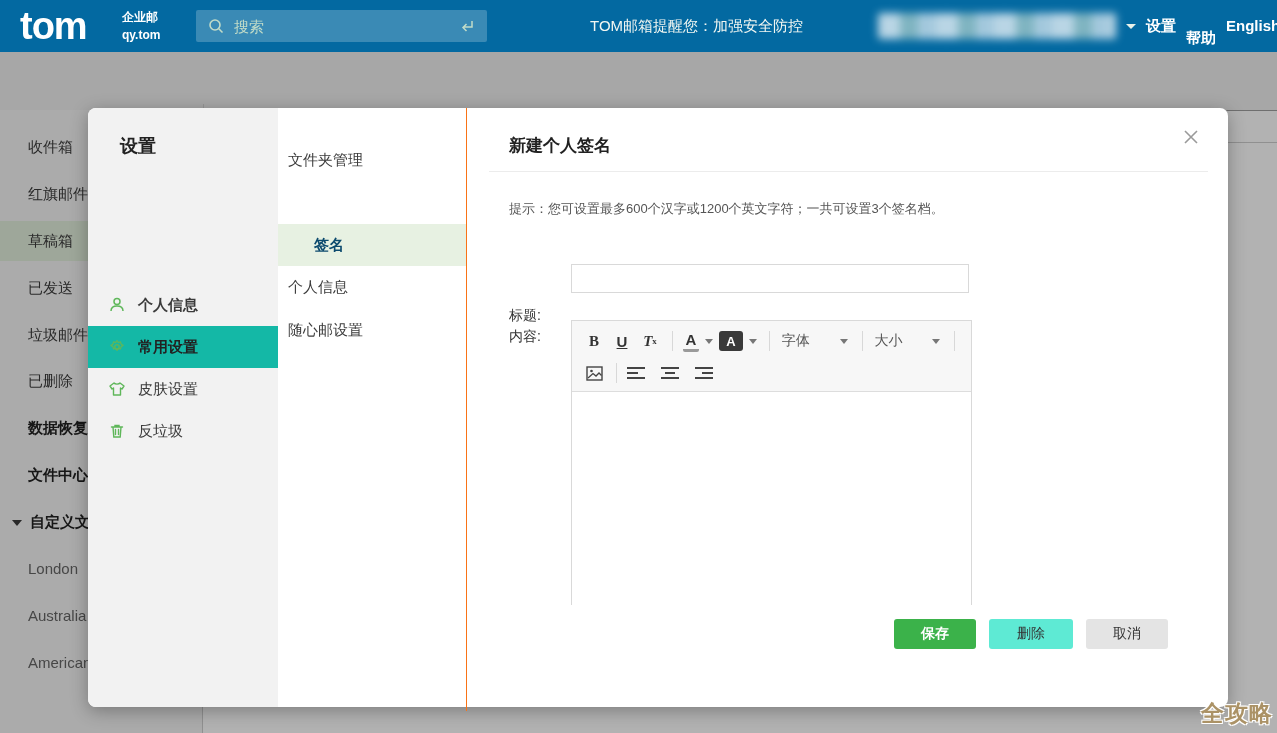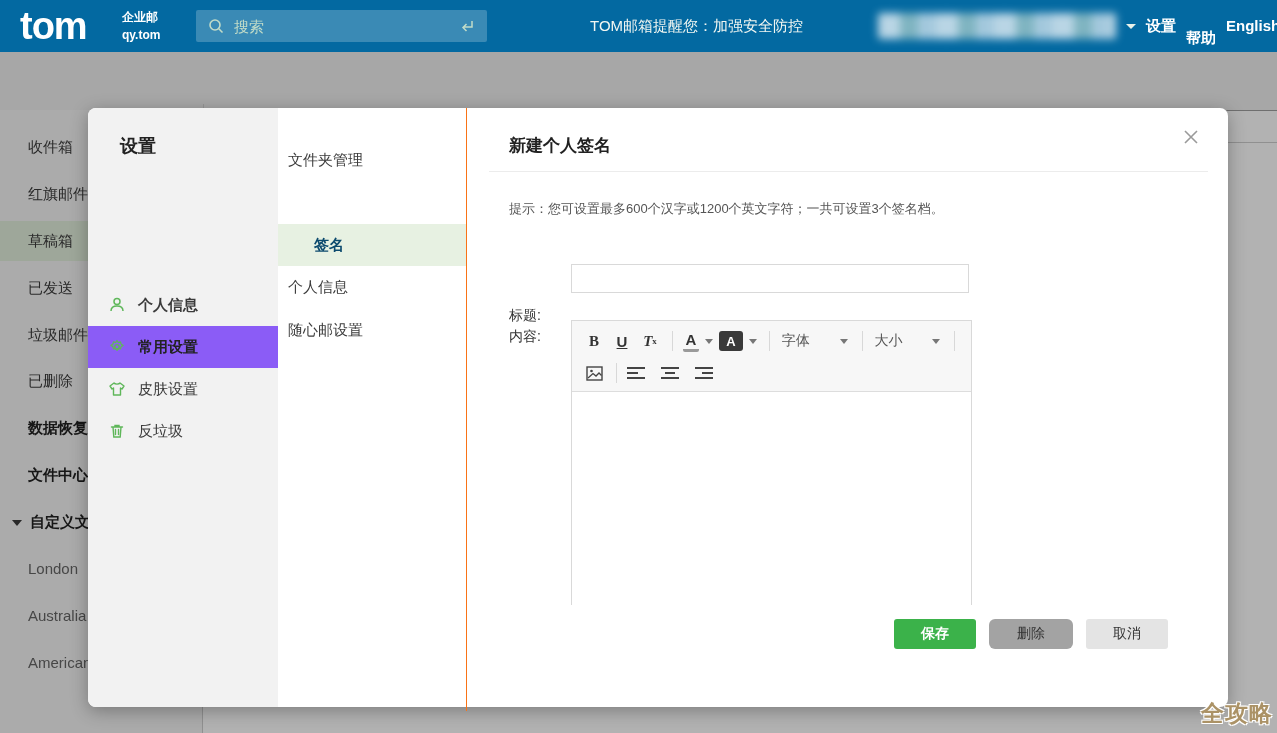--- a/index.html
+++ b/index.html
@@ -52,21 +52,21 @@
   
   .overlay{position:absolute;left:0;top:52px;width:1277px;height:681px;background:rgba(0,0,0,.30);z-index:5;}
 
   
   .modal{position:absolute;left:88px;top:108px;width:1140px;height:599px;background:#fff;border-radius:8px;z-index:10;box-shadow:0 4px 18px rgba(0,0,0,.3);}
   .m-col1{position:absolute;left:0;top:0;width:190px;height:599px;background:#f2f2f2;border-radius:8px 0 0 8px;}
   .m-title{position:absolute;left:32px;top:26px;font-size:18px;font-weight:bold;color:#222;}
   .m-item{position:absolute;left:0;width:190px;height:42px;cursor:pointer;display:flex;align-items:center;}
   .m-item .ic{margin-left:20px;display:flex;width:18px;}
   .m-item .lb{margin-left:12px;font-size:15px;color:#3b3b3b;}
-  .m-item.sel{background:#8b5cf6;}
+  .m-item.sel{background:#14b8a6;}
   .m-item.sel .lb{font-weight:bold;color:#222;}
   .mi0{top:176px;font-weight:bold;} .mi1{top:218px;} .mi2{top:260px;} .mi3{top:302px;}
 
   .m-col2{position:absolute;left:190px;top:0;width:189px;height:603px;border-right:1px solid #f97316;box-sizing:border-box;}
   .s-item{position:absolute;left:0;width:188px;height:42px;line-height:42px;padding-left:10px;font-size:15px;color:#3b3b3b;cursor:pointer;box-sizing:border-box;}
   .s-item.sel{background:#e7f1e2;font-weight:bold;color:#0c4a6e;padding-left:36px;}
   .si0{top:31px;} .si1{top:73px;} .si2{top:116px;} .si3{top:158px;} .si4{top:201px;}
 
   .m-main{position:absolute;left:379px;top:0;width:761px;height:599px;}
   .p-title{position:absolute;left:42px;top:26px;font-size:17px;font-weight:bold;color:#222;}
@@ -92,21 +92,21 @@
   .ed-select{display:flex;align-items:center;justify-content:space-between;width:78px;height:24px;color:#555;font-size:14px;cursor:pointer;padding:0 2px;}
   .align-ico{display:flex;flex-direction:column;gap:3px;width:18px;cursor:pointer;}
   .align-ico i{display:block;height:2px;background:#444;}
   .al-l i:nth-child(2){width:60%;} .al-l i:nth-child(1),.al-l i:nth-child(3){width:100%;}
   .al-c i:nth-child(2){width:60%;margin:0 auto;} .al-c i:nth-child(1),.al-c i:nth-child(3){width:100%;}
   .al-r i:nth-child(2){width:60%;margin-left:auto;} .al-r i:nth-child(1),.al-r i:nth-child(3){width:100%;}
   .ed-body{height:213px;background:#fff;}
 
   .btn{position:absolute;top:511px;height:30px;border:none;border-radius:3px;font-size:14px;cursor:pointer;font-family:inherit;}
   .btn-save{left:427px;width:82px;background:#3bb24a;color:#fff;font-weight:bold;}
-  .btn-del{left:522px;width:84px;background:#a3a3a3;color:#333;border-radius:6px;}
+  .btn-del{left:522px;width:84px;background:#5eead4;color:#333;}
   .btn-cancel{left:619px;width:82px;background:#e4e4e4;color:#333;}
 
   
   .watermark{position:absolute;right:4px;bottom:4px;z-index:20;font-size:23px;font-weight:bold;color:#ab9266;
     text-shadow:-1px -1px 0 #fff,1px -1px 0 #fff,-1px 1px 0 #fff,1px 1px 0 #fff;letter-spacing:1px;}
 </style>
 </head>
 <body>
 
 <div class="stage">

